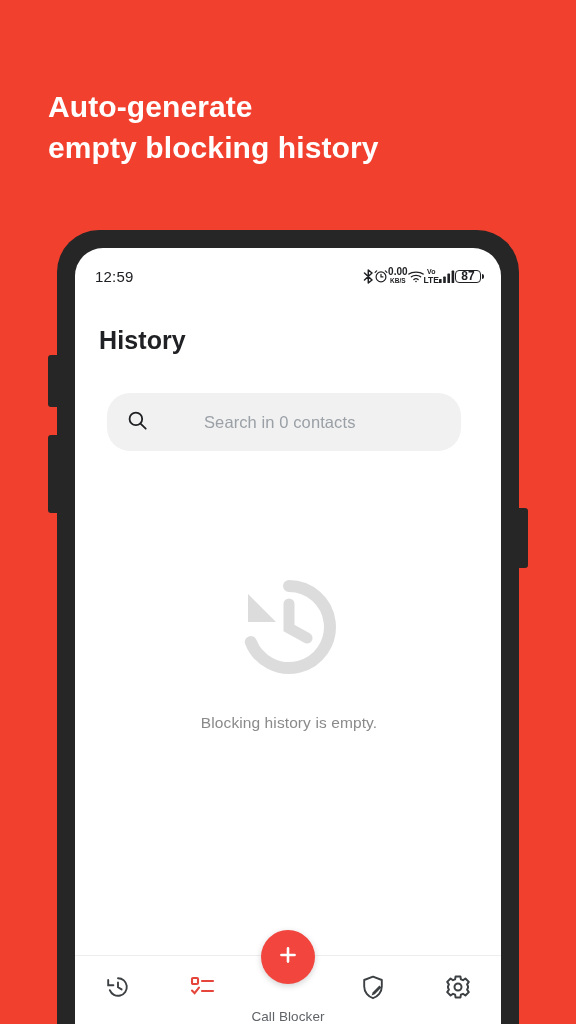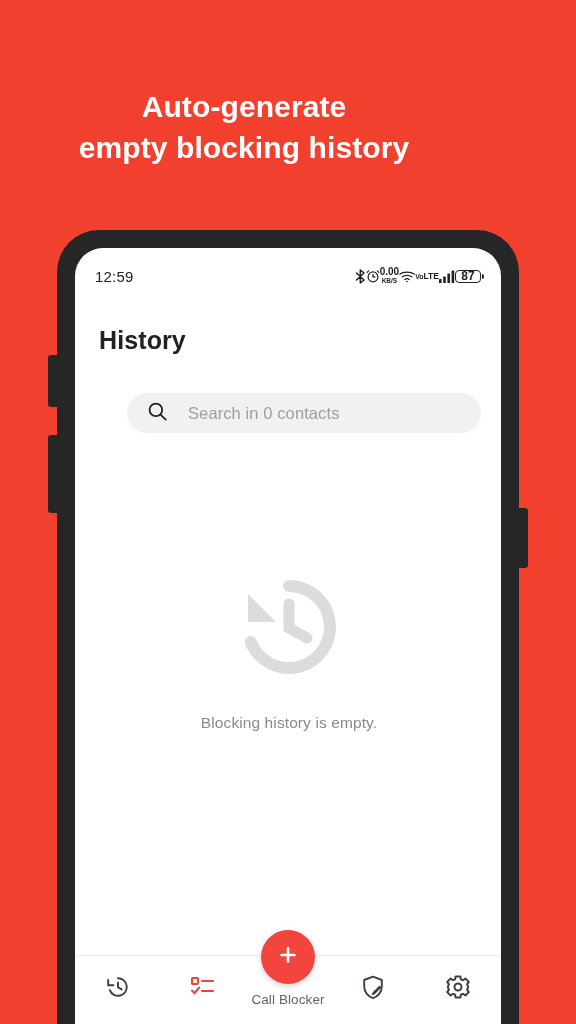--- a/index.html
+++ b/index.html
@@ -14,26 +14,26 @@
     background: #F2402F;
     position: relative;
   }
 
   
   .promo {
     position: absolute;
     top: 86px;
     left: 0;
     width: 488px;
-    text-align: center;
     color: #FFFFFF;
     font-size: 30px;
     font-weight: bold;
     line-height: 41px;
     letter-spacing: 0.1px;
+    padding-left: 48px;
   }
   .promo .line { display: block; }
 
   
   .phone {
     position: absolute;
     left: 57px;
     top: 230px;
     width: 462px;
     height: 800px;
@@ -87,20 +87,21 @@
     display: flex;
     flex-direction: column;
     align-items: center;
     line-height: 1;
     color: #202124;
   }
   .net-speed .val { font-size: 10px; font-weight: bold; }
   .net-speed .unit { font-size: 6.5px; font-weight: bold; margin-top: 1px; }
   .volte {
     display: flex;
+    flex-direction: column;
     align-items: center;
     line-height: 1;
     color: #202124;
   }
   .volte .t1 { font-size: 7px; font-weight: bold; }
   .volte .t2 { font-size: 8.5px; font-weight: bold; margin-top: 0.5px; }
   .battery {
     position: relative;
     width: 26px;
     height: 13px;
@@ -130,29 +131,30 @@
     top: 78px;
     font-size: 25px;
     font-weight: bold;
     color: #202124;
     letter-spacing: 0.1px;
   }
 
   
   .search {
     position: absolute;
-    left: 52px;
+    left: 32px;
     top: 145px;
     width: 354px;
-    height: 40px;
+    height: 58px;
     background: #F1F1F1;
     border-radius: 23px;
     display: flex;
     align-items: center;
     box-sizing: border-box;
+    gap: 36px;
   }
   .search .mag { margin-left: 20px; display: block; color: #202124; }
   .search .ph {
     margin-left: 20px;
     font-size: 16.5px;
     color: #9AA0A6;
     letter-spacing: 0.1px;
   }
 
   
@@ -213,21 +215,21 @@
     border-radius: 50%;
     background: #F1453D;
     display: flex;
     align-items: center;
     justify-content: center;
     box-shadow: 0 2px 6px rgba(0,0,0,0.18);
   }
   .fab-label {
     position: absolute;
     left: 0;
-    bottom: 23px;
+    bottom: 6px;
     width: 426px;
     text-align: center;
     font-size: 13.5px;
     color: #5F6368;
     letter-spacing: 0.1px;
   }
 </style>
 </head>
 <body>
 

